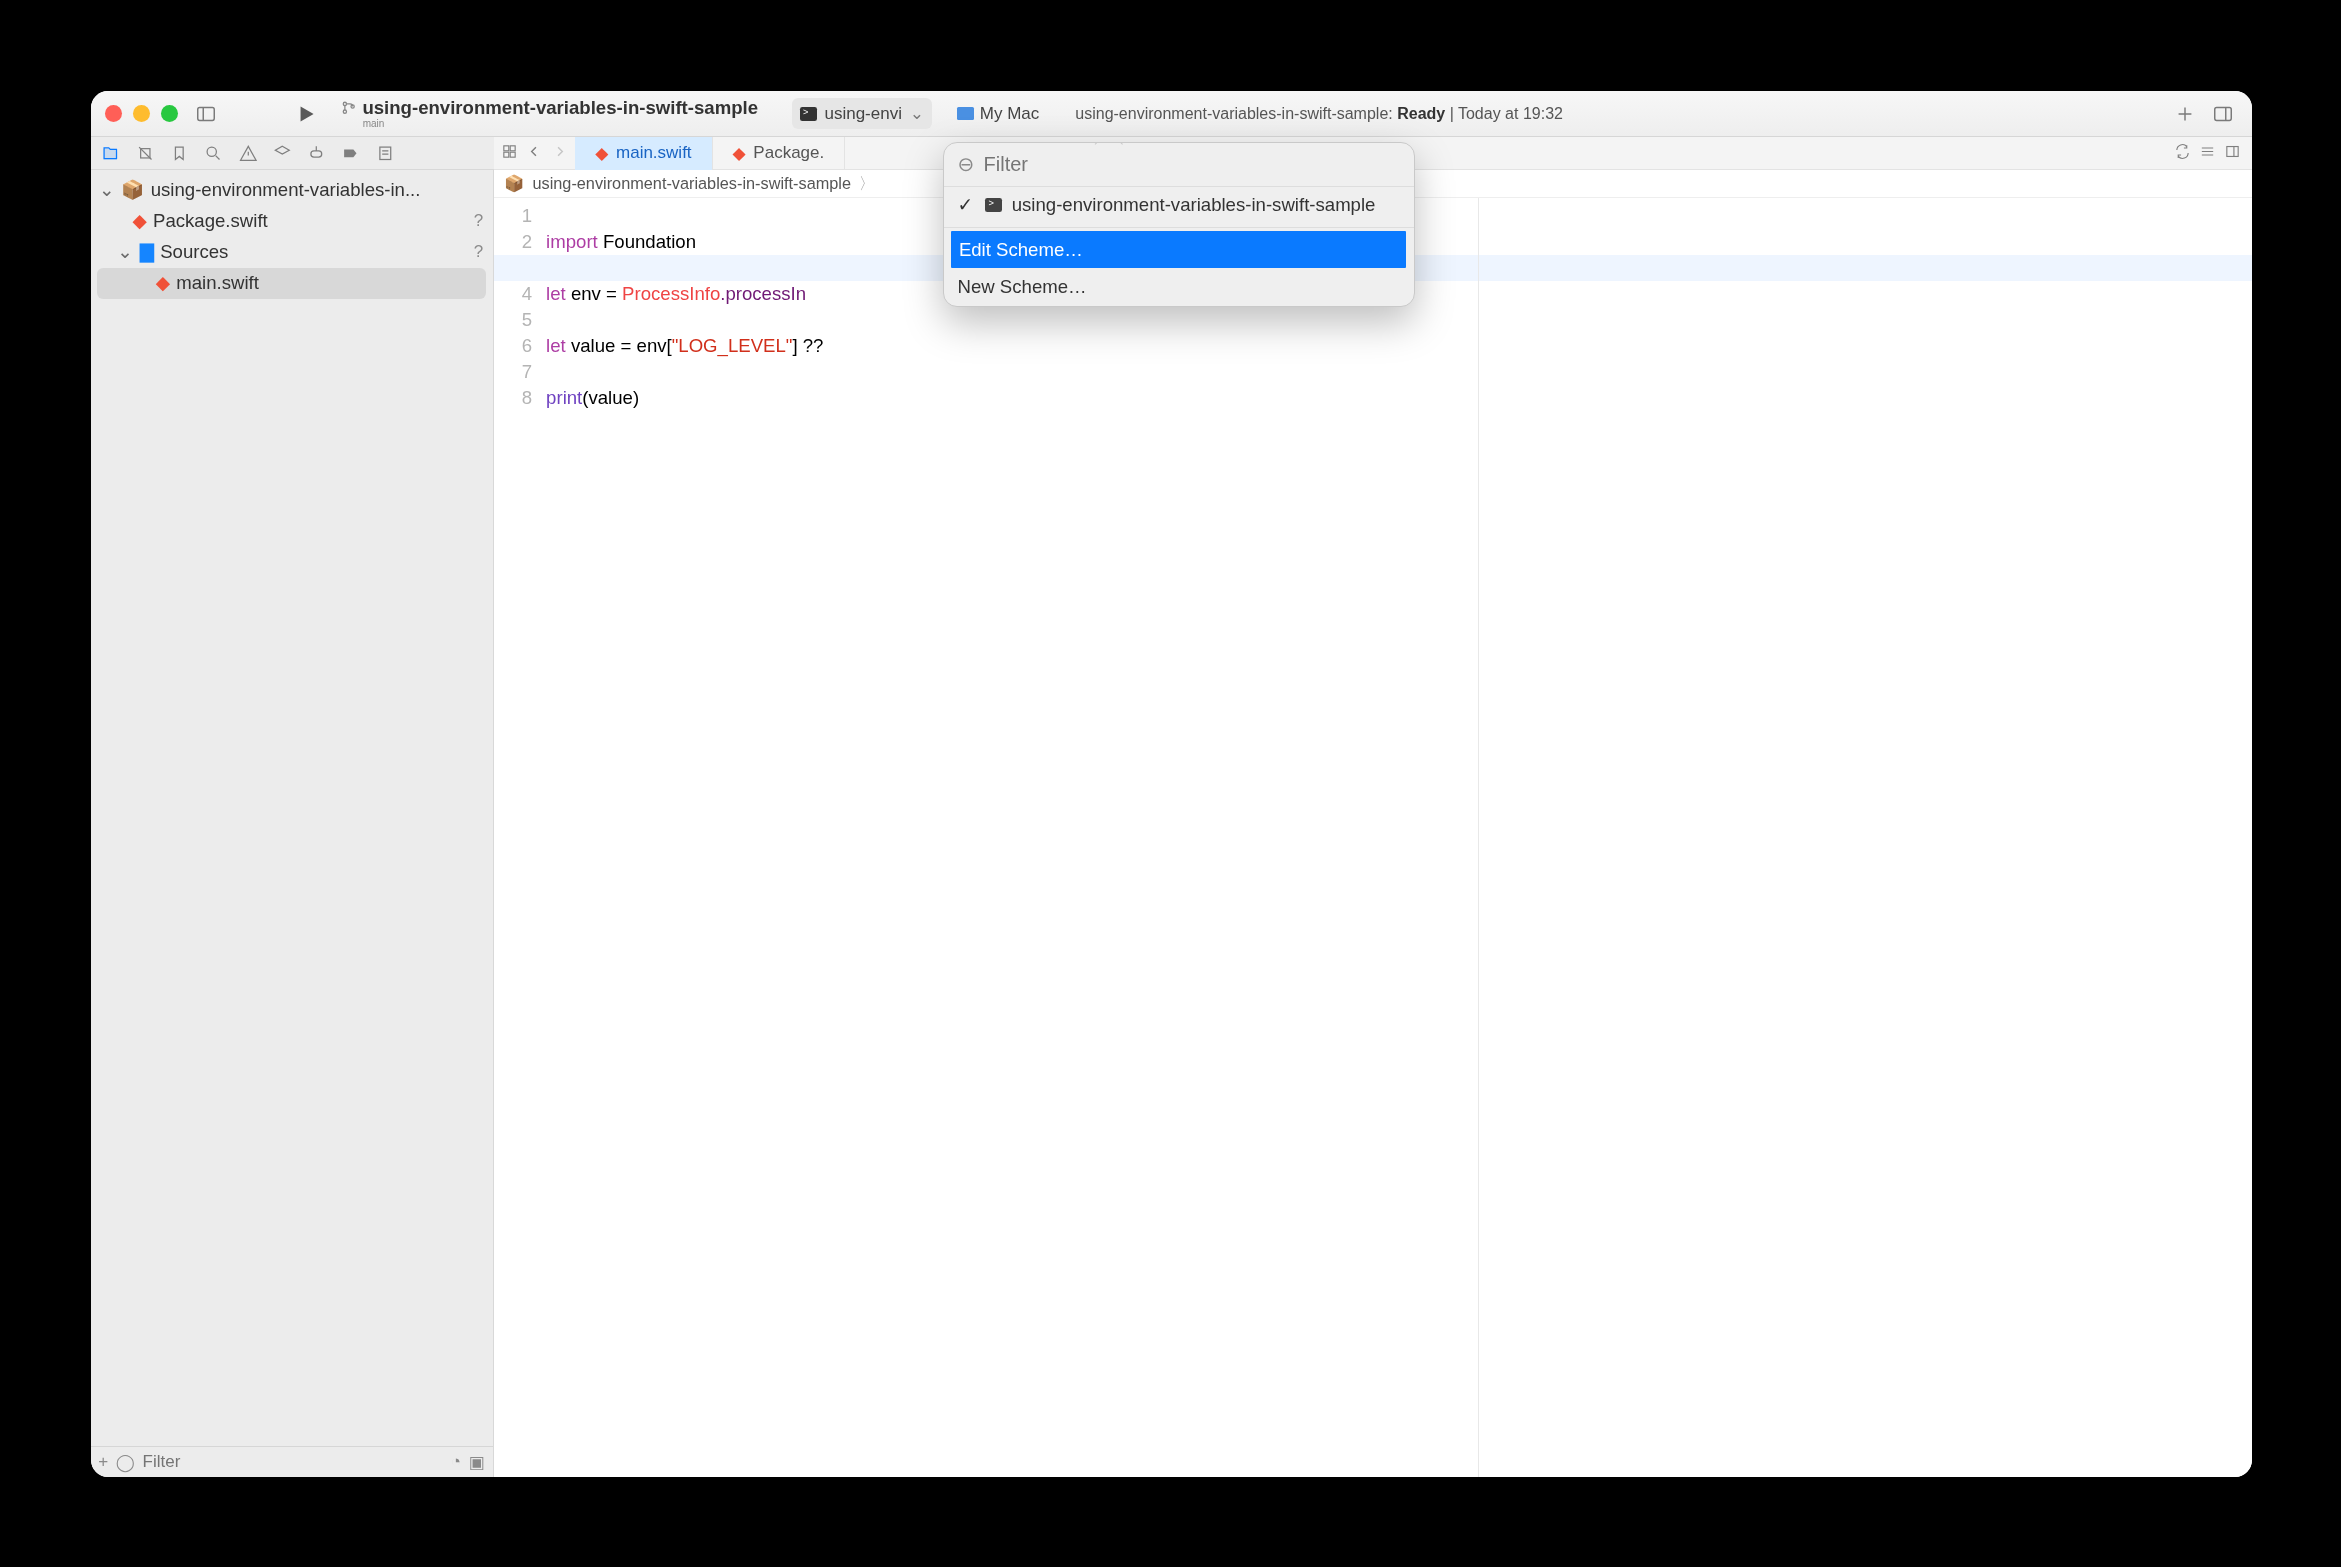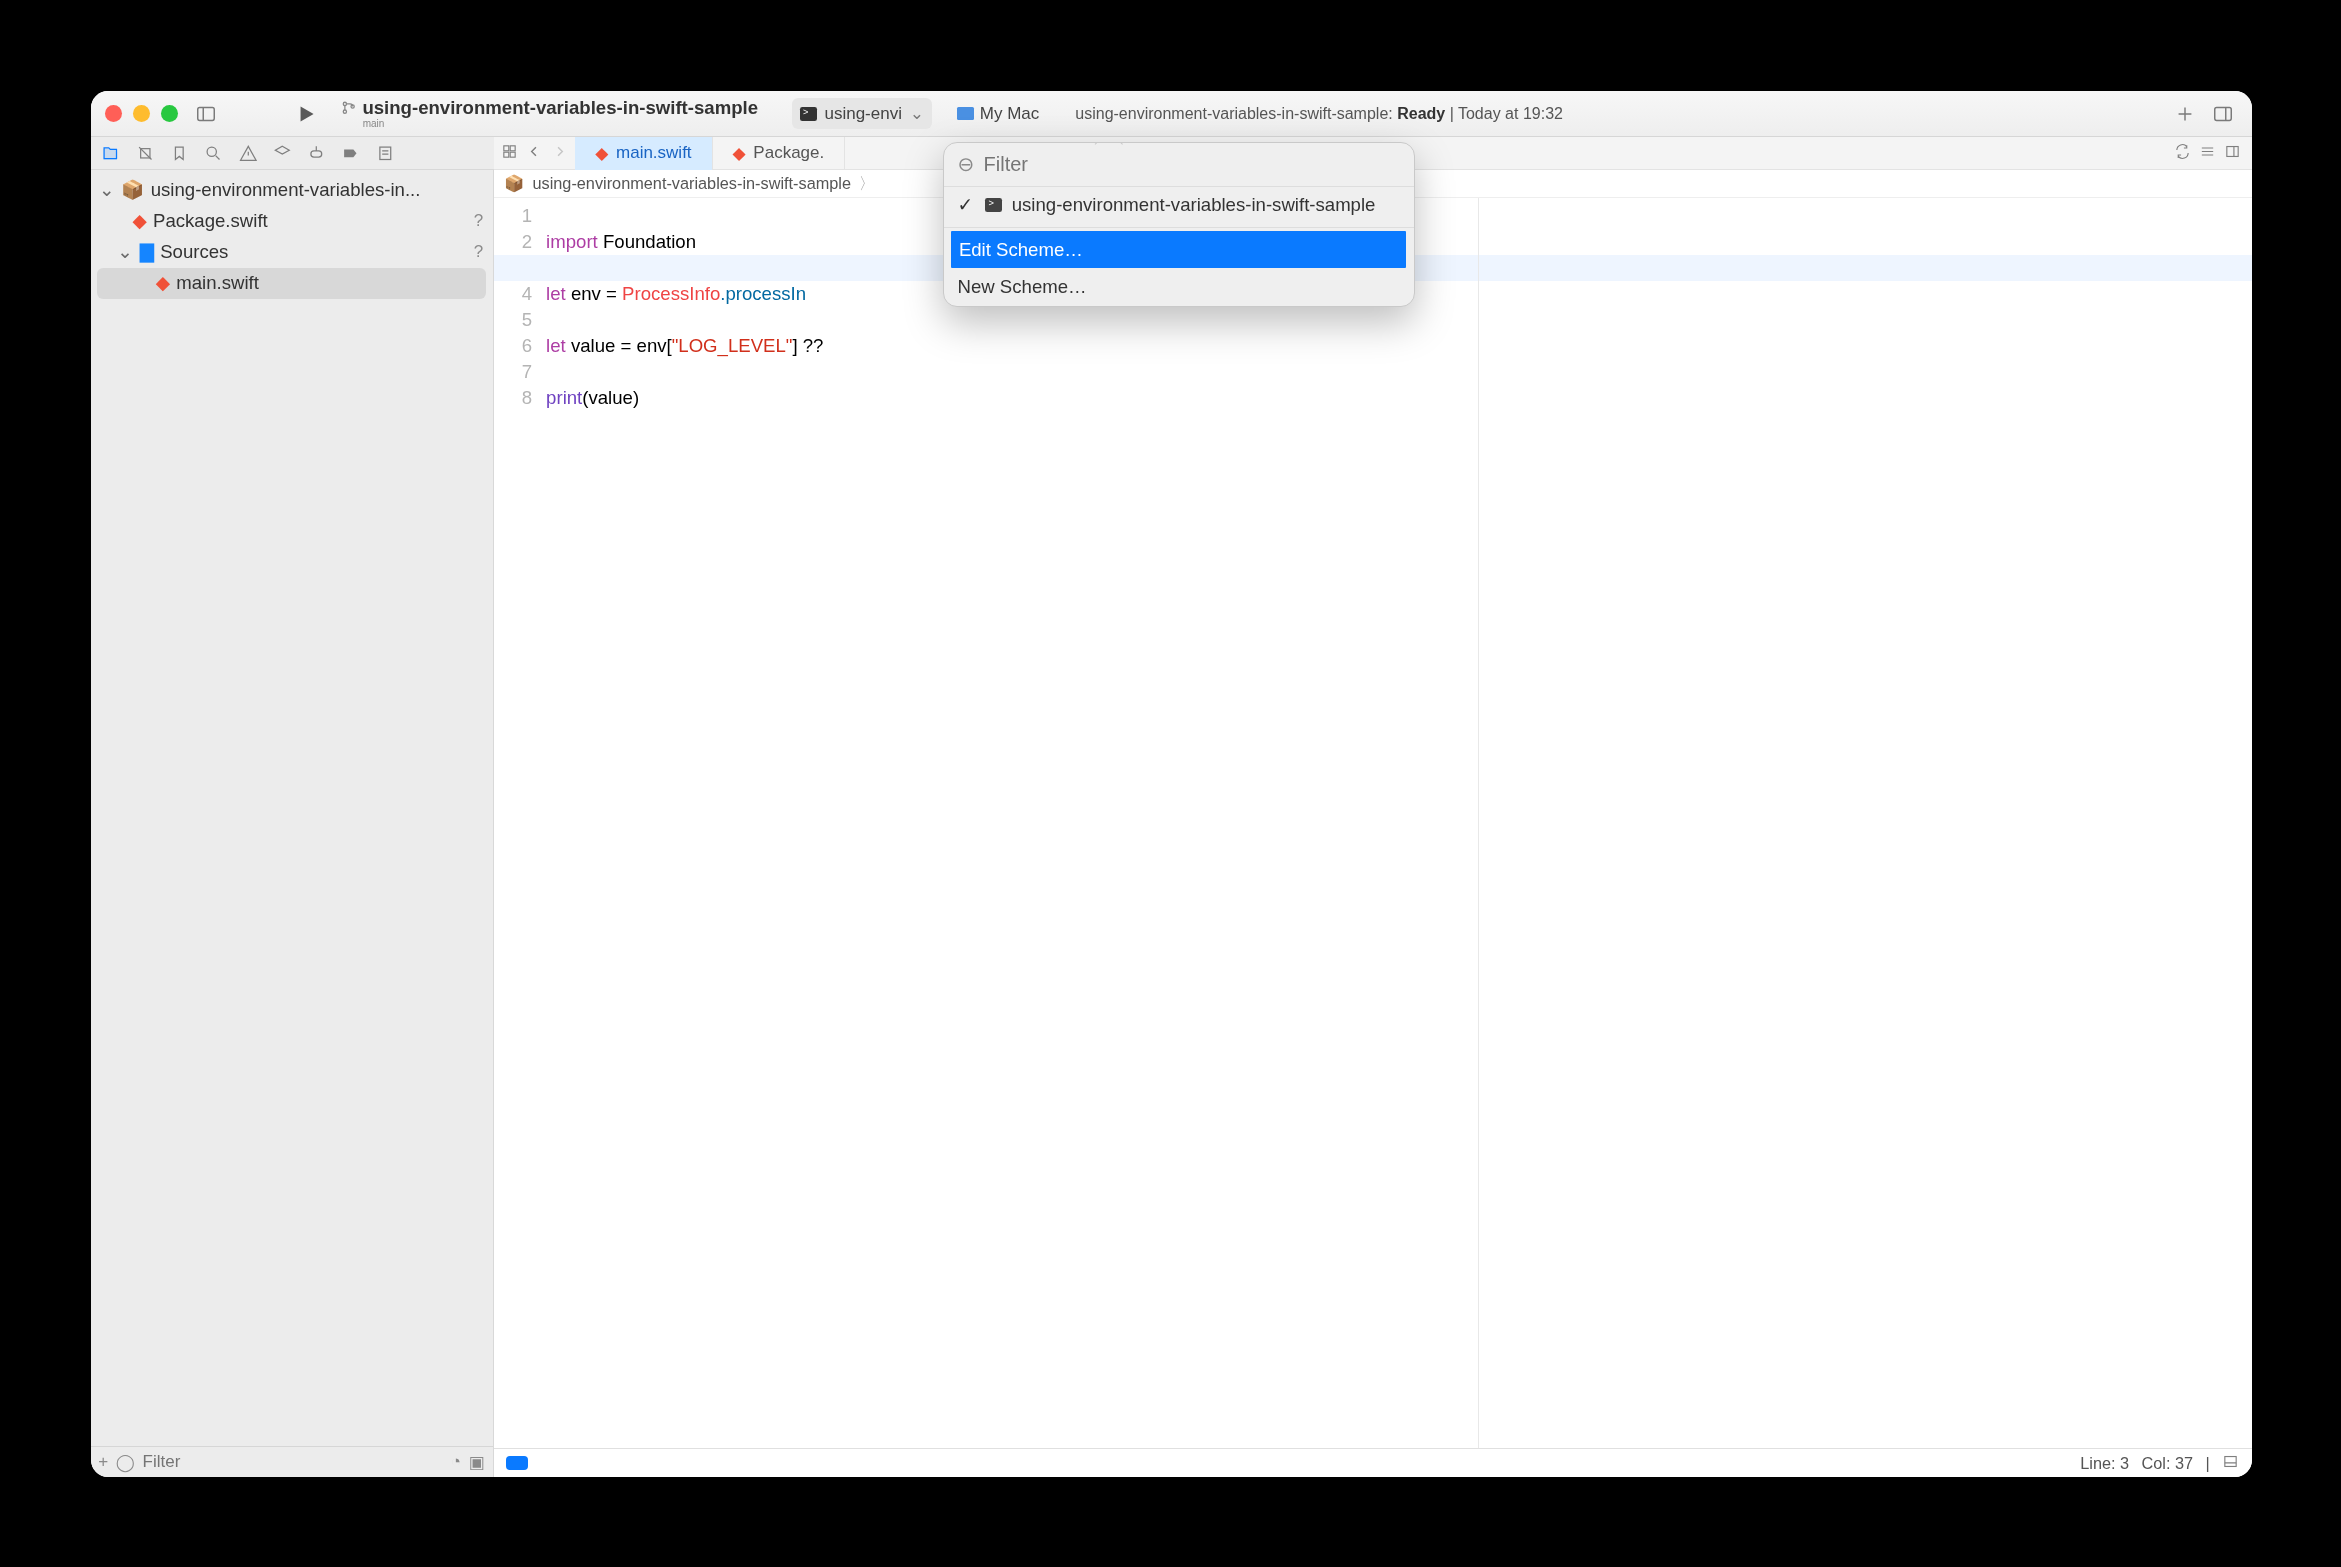--- a/index.html
+++ b/index.html
@@ -45,21 +45,21 @@
 .tabs { display:flex; height:33px; }
 .tab { display:flex; align-items:center; gap:7.7px; padding:0 20px; font-size:17px; color:#555; border-right:0.8px solid #e3e3e3; }
 .tab.active{background:#d6ebff;color:#1964c4;}
 .edit-tool-right{margin-left:auto;display:flex;gap:7.7px;padding-right:11px;color:#7f7f7f;}
 .breadcrumb { height:28px; display:flex; align-items:center; gap:7.7px; padding:0 11px; font-size:16.3px; color:#555; border-bottom:0.8px solid #eee; }
 .breadcrumb .sep{color:#aaa;}
 .code { flex:1; display:flex; font-family:"SF Mono",Menlo,monospace; font-size:18.6px; line-height:26px; position:relative; }
 .gutter { width:48px; text-align:right; color:#b4b4b4; padding:4.6px 9.3px 0 0; }
 .src { flex:1; padding:4.6px 0 0 4.6px; white-space:pre; position:relative; }
 .hl-line{position:absolute;left:0;right:0;height:26px;background:#eef5ff;}
-.kw{color:#ad3da4;} .type{color:#ef4444;} .str{color:#d12f1b;} .func{color:#6f42c1;} .prop{color:#0369a1;}
+.kw{color:#ad3da4;} .type{color:#ef4444;} .str{color:#d12f1b;} .func{color:#6f42c1;} .prop{color:#701a75;}
 .minimap-sep{position:absolute;top:0;bottom:0;left:984px;width:0.8px;background:#e8e8e8;}
 .statusbar { height:29px; border-top:0.8px solid #e0e0e0; display:flex; align-items:center; padding:0 12.4px; font-size:16.3px; color:#555; }
 .statusbar .blue-pill{width:22px;height:14px;background:#0a7aff;border-radius:3.9px;}
 .statusbar .right{margin-left:auto;display:flex;align-items:center;gap:12.4px;}
 
 .popover { position:absolute; top:51px; left:852px; width:472px; background:#efefef; border:0.8px solid #c9c9c9; border-radius:14px; box-shadow:0 15.5px 39px rgba(0,0,0,.25); overflow:hidden; }
 .popover::before{content:"";position:absolute;top:-9.3px;left:155px;width:18.6px;height:18.6px;background:#efefef;border-left:0.8px solid #c9c9c9;border-top:0.8px solid #c9c9c9;transform:rotate(45deg);}
 .pop-filter { display:flex; align-items:center; gap:9.3px; padding:9.3px 14px; color:#8a8a8a; font-size:20px; border-bottom:0.8px solid #ddd; }
 .pop-filter input{border:none;background:transparent;font-size:20px;flex:1;outline:none;}
 .pop-item { display:flex; align-items:center; gap:9.3px; padding:7.7px 14px; font-size:18.6px; color:#333; }
@@ -292,32 +292,20 @@
 <span class="kw">import</span><span> Foundation</span>
 
 <span class="kw">let</span><span> env = </span><span class="type">ProcessInfo</span><span class="prop">.processIn</span>
 
 <span class="kw">let</span><span> value = env[</span><span class="str">"LOG_LEVEL"</span><span>] ??</span>
 
 <span class="func">print</span><span>(value)</span>
         </div>
         <div class="minimap-sep"></div>
       </div>
-      <div class="statusbar">
-        <span class="blue-pill"></span>
-        <div class="right">
-          <span>Line: 3</span>
-          <span>Col: 37</span>
-          <span>|</span>
-          <span><svg width="17" height="17" viewBox="0 0 24 24" fill="none" stroke="#7f7f7f" stroke-width="1.6">
-                <rect x="4" y="5" width="16" height="14"></rect>
-                <line x1="4" y1="14" x2="20" y2="14"></line>
-              </svg></span>
-        </div>
-      </div>
     </div>
   </div>
 
   <div class="popover">
     <div class="pop-filter">
       <span>⊖</span>
       <input placeholder="Filter" style="">
     </div>
     <div class="pop-item">
       <span class="chk">✓</span>

